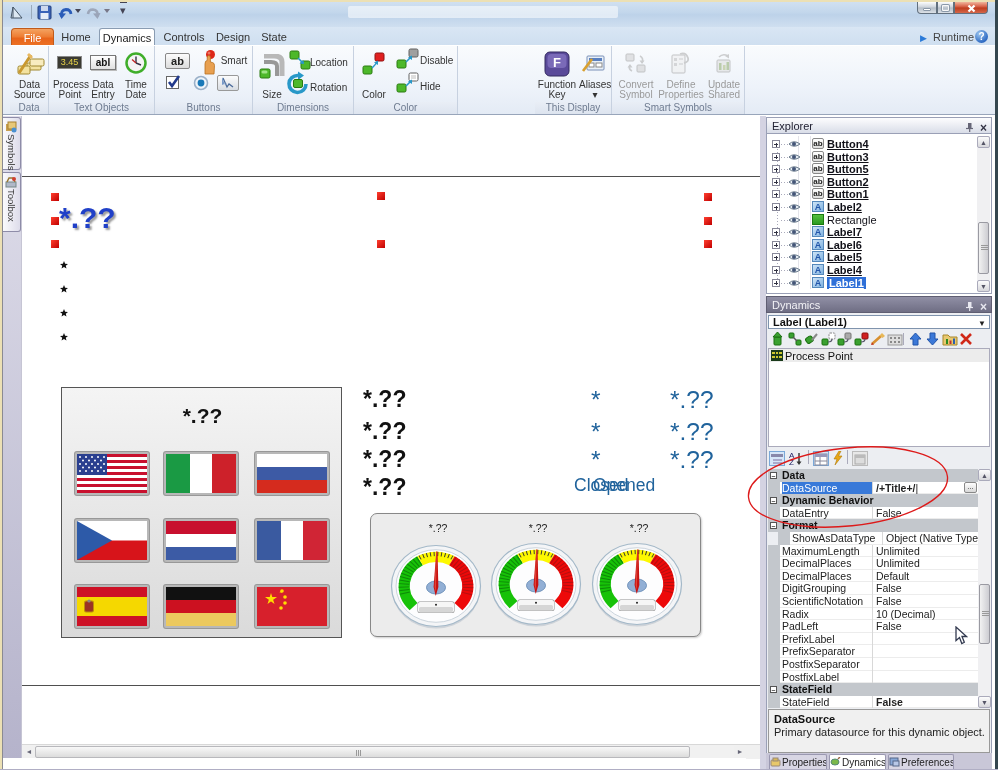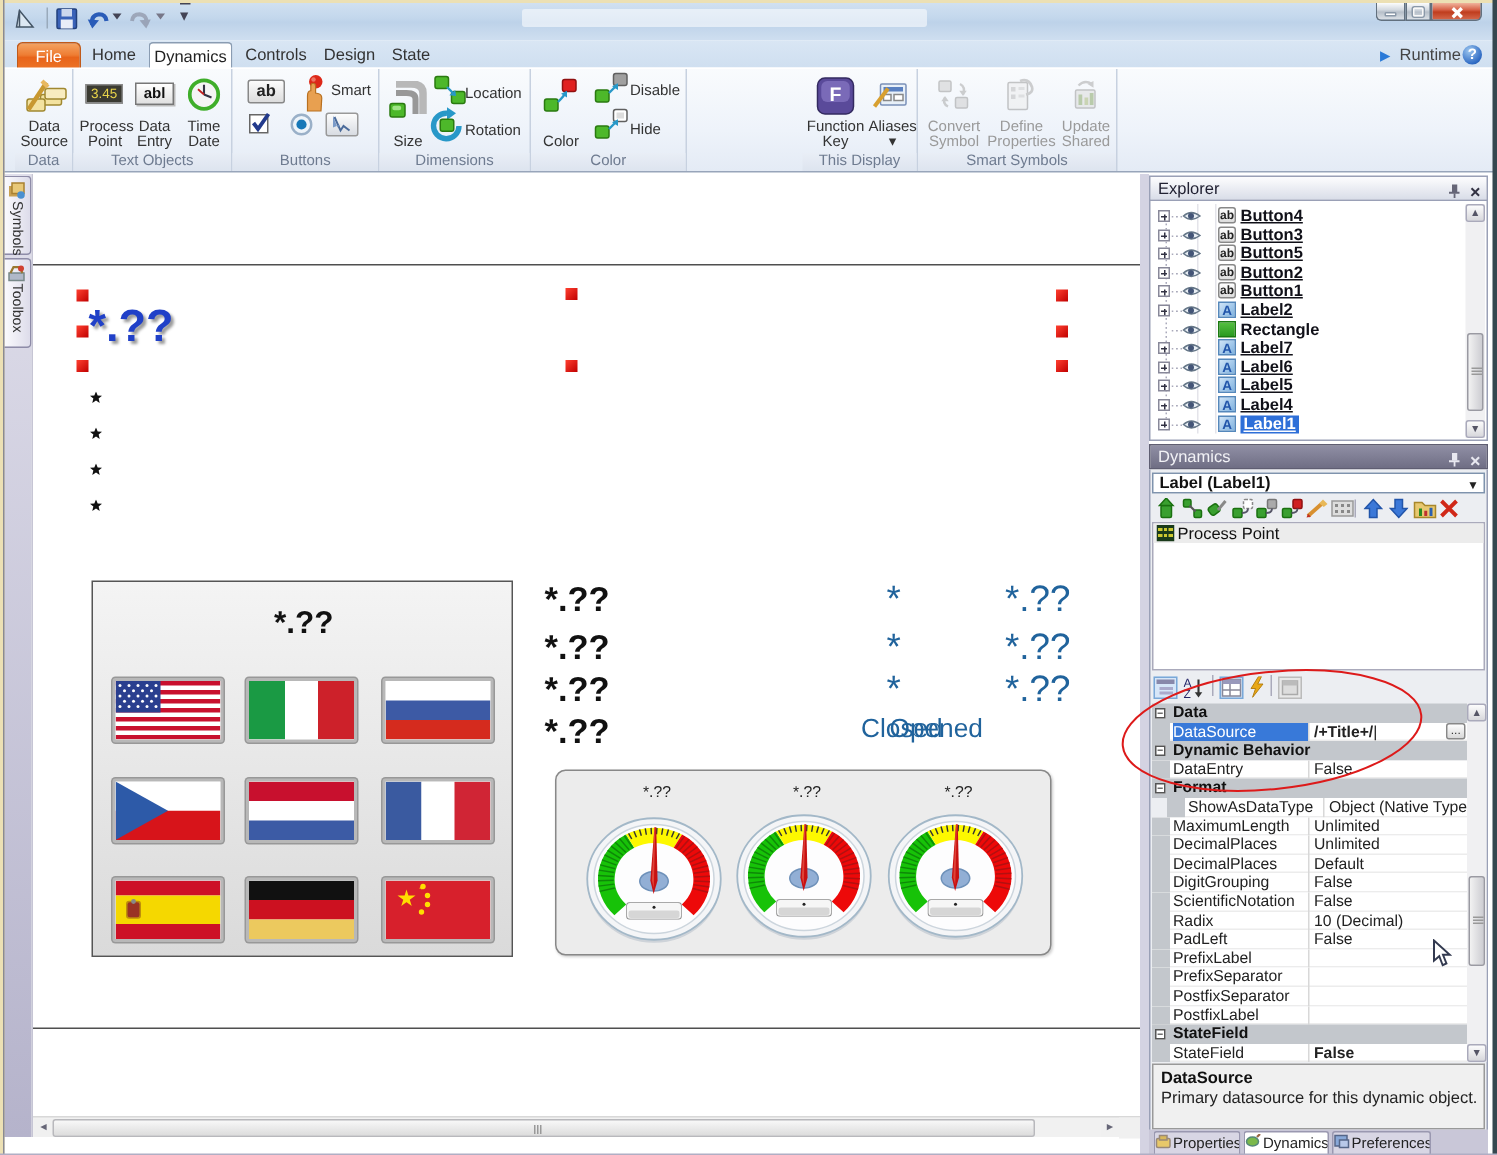--- a/index.html
+++ b/index.html
@@ -607,21 +607,21 @@
           <div class="oicon" style="background:linear-gradient(135deg,#cfe4f7,#7fb2e0);border:1px solid #5588bb;font-size:9px;font-weight:bold;text-align:center;line-height:10px;color:#2255aa;">A</div>
           <span class="nm">Label2</span>
         </div>
         <div class="trow" style="top:213.6px;">
           <div style="position:absolute;left:14px;top:6px;width:7px;height:1px;background-image:linear-gradient(90deg,#aab 1px, transparent 1px);background-size:3px 1px;"></div>
           <svg class="eye" width="13" height="10" viewBox="0 0 13 10">
             <path d="M1,5 Q6,0.5 12,5 Q6,9.5 1,5 Z" fill="#e8eef4" stroke="#678"></path>
             <circle cx="6" cy="5" r="2" fill="#457"></circle>
           </svg>
           <div class="oicon" style="background:linear-gradient(#55c040,#2a9a20);border:1px solid #1a7a10;"></div>
-          <span class="nm" style="font-weight:bold;text-decoration:none;">Rectangle</span>
+          <span class="nm" style="font-weight:normal;text-decoration:none;">Rectangle</span>
         </div>
         <div class="trow" style="top:226.2px;">
           <div style="position:absolute;left:14px;top:6px;width:7px;height:1px;background-image:linear-gradient(90deg,#aab 1px, transparent 1px);background-size:3px 1px;"></div>
           <div class="plus"></div>
           <svg class="eye" width="13" height="10" viewBox="0 0 13 10">
             <path d="M1,5 Q6,0.5 12,5 Q6,9.5 1,5 Z" fill="#e8eef4" stroke="#678"></path>
             <circle cx="6" cy="5" r="2" fill="#457"></circle>
           </svg>
           <div class="oicon" style="background:linear-gradient(135deg,#cfe4f7,#7fb2e0);border:1px solid #5588bb;font-size:9px;font-weight:bold;text-align:center;line-height:10px;color:#2255aa;">A</div>
           <span class="nm">Label7</span>

